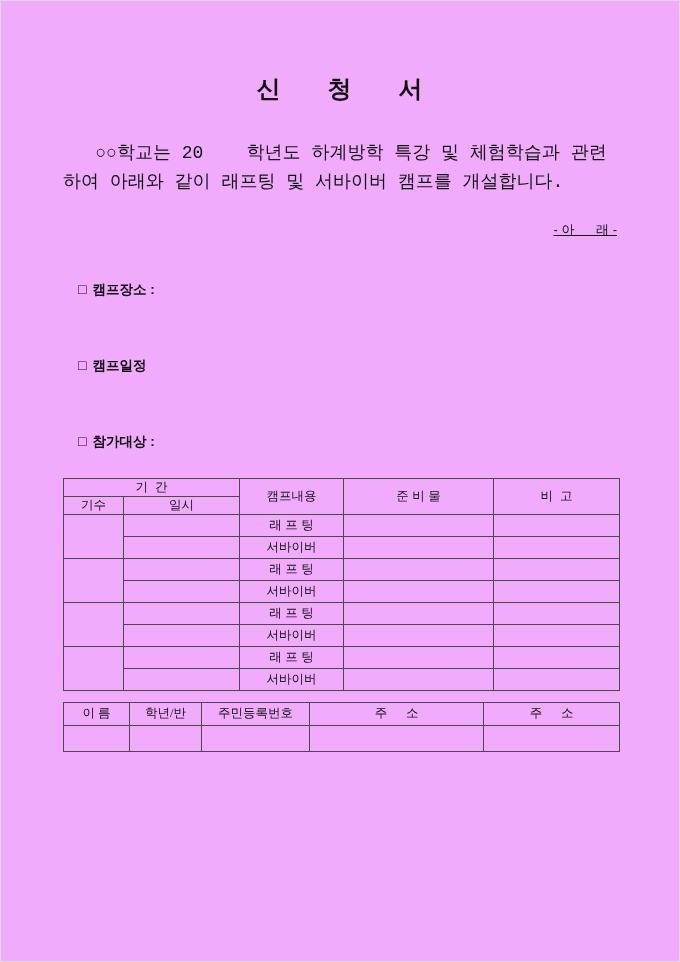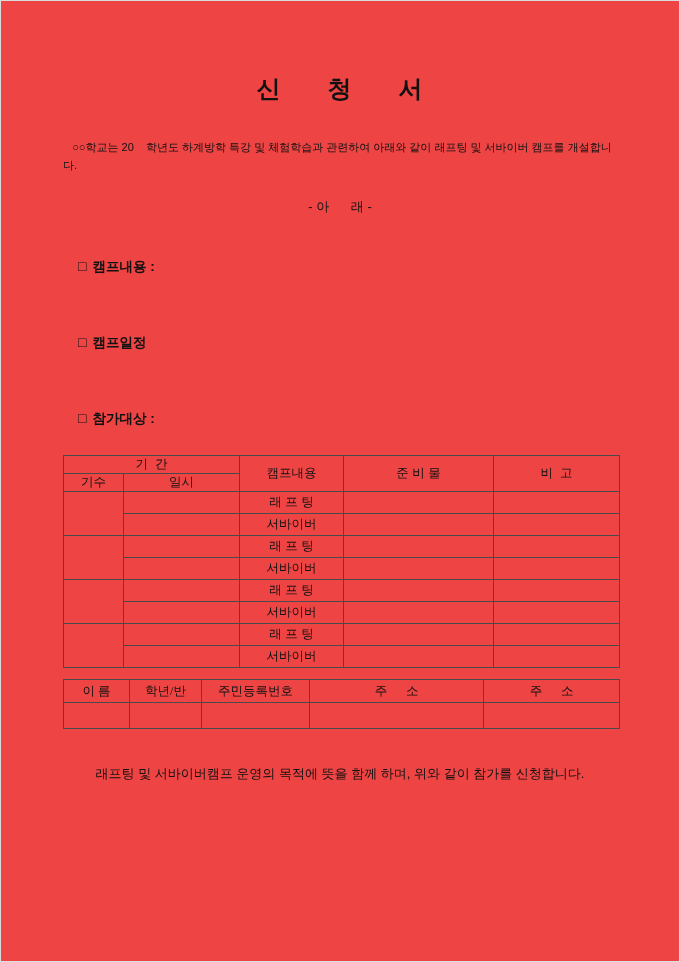--- a/index.html
+++ b/index.html
@@ -1,33 +1,33 @@
 <!DOCTYPE html>
 <html><head>
 <meta charset="utf-8">
 <style>
   html,body{margin:0;padding:0;background:#fff;}
   .page{
     width:680px;height:962px;box-sizing:border-box;
     padding:72px 62px 0;
-    background:#ef4444;border:1px solid #dcdcdc;
+    background:#f0abfc;border:1px solid #dcdcdc;
     font-family:"Liberation Sans","DejaVu Sans",sans-serif;
     color:#111;position:relative;overflow:hidden;
   }
   .form-title{
     text-align:center;font-size:24px;font-weight:bold;
     white-space:pre;margin:0 0 34px;letter-spacing:1px;
   }
   .intro{
-    font-size:11px;line-height:1.6;margin:0;
-    white-space:pre-wrap;word-break:break-all;
+    font-size:18px;line-height:1.6;margin:0;
+    white-space:pre-wrap;word-break:break-all;font-family:Liberation Mono, monospace;
   }
   .below-label{
-    text-align:center;font-size:13px;margin-top:24px;
-    white-space:pre;font-weight:normal;
+    text-align:right;font-size:13px;margin-top:24px;
+    white-space:pre;font-weight:normal;text-decoration:underline;
   }
   .field-line{
     font-size:13.5px;font-weight:bold;margin-top:25px;line-height:17px;
     white-space:pre;
   }
   .field-line.first{margin-top:30px;}
   .checkbox{font-weight:normal;margin-right:6px;font-size:14px;}
   table{width:100%;border-collapse:collapse;table-layout:fixed;}
   th,td{
     border:1px solid #4a4a4a;text-align:center;vertical-align:middle;
@@ -50,21 +50,21 @@
 <div class="page">
 
   <h1 class="form-title">신      청      서</h1>
 
   <p class="intro">   ○○학교는 20    학년도 하계방학 특강 및 체험학습과 관련하여 아래와 같이 래프팅 및 서바이버 캠프를 개설합니다.</p>
 
   <div class="below-label">- 아      래 -</div>
 
 
   <div class="field-line">
-    <span class="checkbox">□</span><span>캠프내용 : </span><span></span>
+    <span class="checkbox">□</span><span>캠프장소 : </span><span></span>
   </div>
 
   <div class="field-line">
     <span class="checkbox">□</span><span>캠프일정</span>
   </div>
 
   <div class="field-line">
     <span class="checkbox">□</span><span>참가대상 : </span><span></span>
   </div>
 
@@ -166,15 +166,14 @@
     <tr>
       <td></td>
       <td></td>
       <td></td>
       <td></td>
       <td></td>
     </tr>
   </tbody>
     </table>
 
-  <p class="statement">래프팅 및 서바이버캠프 운영의 목적에 뜻을 함께 하며, 위와 같이 참가를 신청합니다.</p>
 
 </div>
 
 </body></html>

